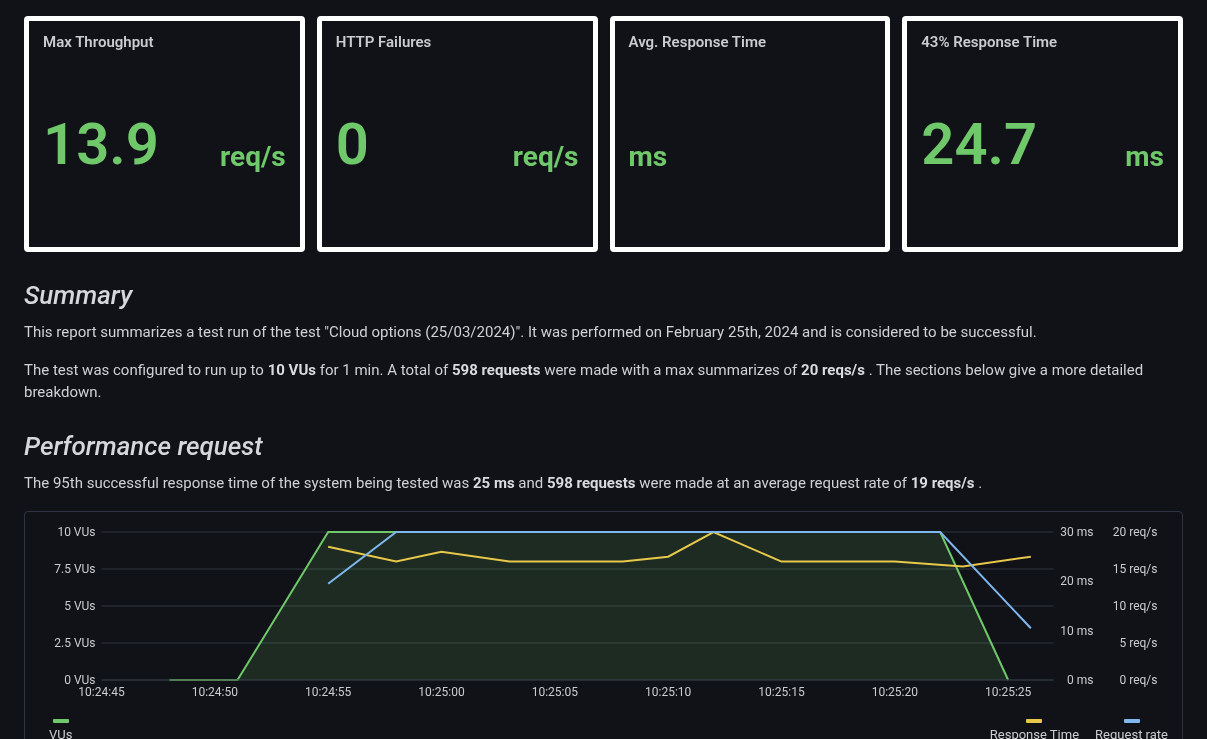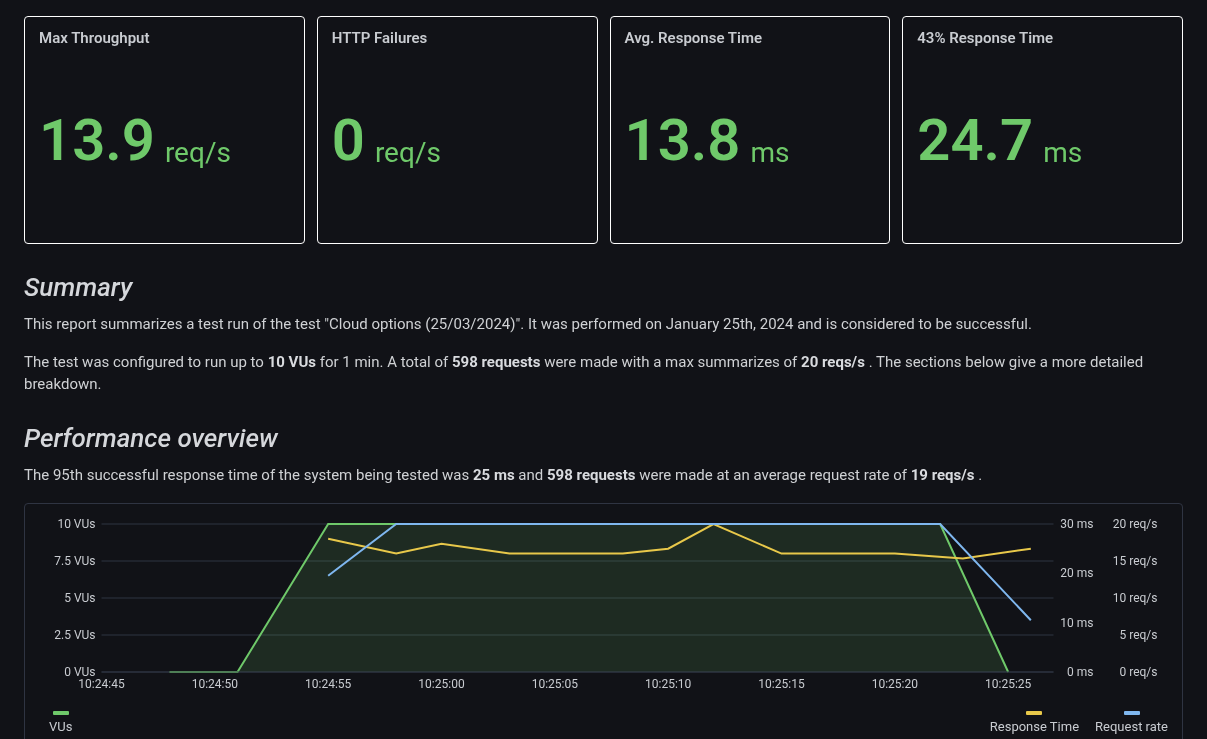--- a/index.html
+++ b/index.html
@@ -14,51 +14,51 @@
     padding: 16px 24px 24px 24px;
     max-width: 1207px;
     box-sizing: border-box;
   }
   .cards {
     display: grid;
     grid-template-columns: repeat(4, 1fr);
     gap: 12px;
   }
   .card {
-    border: 1px solid #ffffff;
+    border: 5px solid #ffffff;
     border-radius: 4px;
     background: #111217;
     padding: 12px 14px 14px 14px;
     min-height: 200px;
     display: flex;
     flex-direction: column;
   }
   .card-title {
     font-size: 15px;
     font-weight: 600;
     color: #c9ccd1;
     margin-bottom: 4px;
   }
   .card-body {
     flex: 1;
     display: flex;
     align-items: center;
-    justify-content: flex-start;
+    justify-content: space-between;
     gap: 10px;
     white-space: nowrap;
   }
   .card-value {
     font-size: 58px;
     font-weight: 600;
     color: #6fc96a;
     line-height: 1;
   }
   .card-unit {
     font-size: 28px;
-    font-weight: 400;
+    font-weight: 700;
     color: #6fc96a;
     align-self: center;
     position: relative;
     top: 12px;
   }
 
   h2.section-title {
     font-size: 26px;
     font-weight: 500;
     color: #d5d7db;
@@ -131,46 +131,45 @@
     <div class="card">
       <div class="card-title">HTTP Failures</div>
       <div class="card-body">
         <span class="card-value">0</span>
         <span class="card-unit">req/s</span>
       </div>
     </div>
     <div class="card">
       <div class="card-title">Avg. Response Time</div>
       <div class="card-body">
-        <span class="card-value">13.8</span>
         <span class="card-unit">ms</span>
       </div>
     </div>
     <div class="card">
       <div class="card-title">43% Response Time</div>
       <div class="card-body">
         <span class="card-value">24.7</span>
         <span class="card-unit">ms</span>
       </div>
     </div>
   </div>
 
   <h2 class="section-title">Summary</h2>
-  <p class="summary-text">This report summarizes a test run of the test "Cloud options (25/03/2024)". It was performed on January 25th, 2024 and is considered to be successful.</p>
+  <p class="summary-text">This report summarizes a test run of the test "Cloud options (25/03/2024)". It was performed on February 25th, 2024 and is considered to be successful.</p>
   <p class="summary-text">
     <span>The test was configured to run up to </span>
     <b>10 VUs</b>
     <span> for 1 min. A total of </span>
     <b>598 requests</b>
     <span> were made with a max summarizes of </span>
     <b>20 reqs/s</b>
     <span>. The sections below give a more detailed breakdown.</span>
   </p>
 
-  <h2 class="section-title">Performance overview</h2>
+  <h2 class="section-title">Performance request</h2>
   <p class="summary-text">
     <span>The 95th successful response time of the system being tested was </span>
     <b>25 ms</b>
     <span> and </span>
     <b>598 requests</b>
     <span> were made at an average request rate of </span>
     <b>19 reqs/s</b>
     <span>.</span>
   </p>
 

